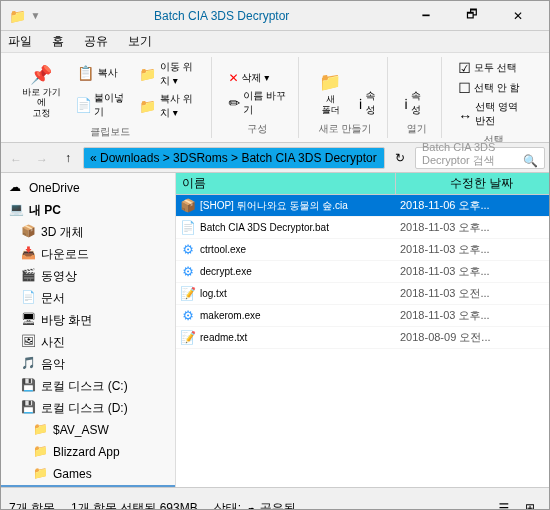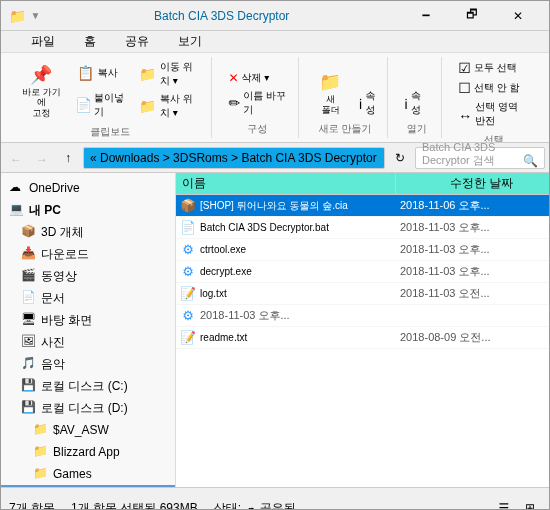--- a/index.html
+++ b/index.html
@@ -39,22 +39,22 @@
       font-size: 12px;
       cursor: pointer;
     }
 
     
     .menu-bar {
       height: 22px;
       background: #f0f0f0;
       display: flex;
       align-items: center;
-      padding: 0 24px;
-      gap: 17px;
+      padding: 0 1px;
+      gap: 8px;
       border-bottom: 1px solid #ddd;
     }
     .menu-item {
       padding: 2px 6px;
       font-size: 12px;
       cursor: pointer;
     }
 
     
     .ribbon {
@@ -498,20 +498,21 @@
     <span class="file-name">decrypt.exe</span>
     <span class="file-date">2018-11-03 오후...</span>
   </div>
         <div class="file-row">
     <span class="file-icon" style="color:#888;">📝</span>
     <span class="file-name">log.txt</span>
     <span class="file-date">2018-11-03 오전...</span>
   </div>
         <div class="file-row">
     <span class="file-icon" style="color:#3399ff;">⚙</span>
+    <span class="file-name">makerom.exe</span>
     <span class="file-date">2018-11-03 오후...</span>
   </div>
         <div class="file-row">
     <span class="file-icon" style="color:#888;">📝</span>
     <span class="file-name">readme.txt</span>
     <span class="file-date">2018-08-09 오전...</span>
   </div>
       </div>
   </div>
 </div>

